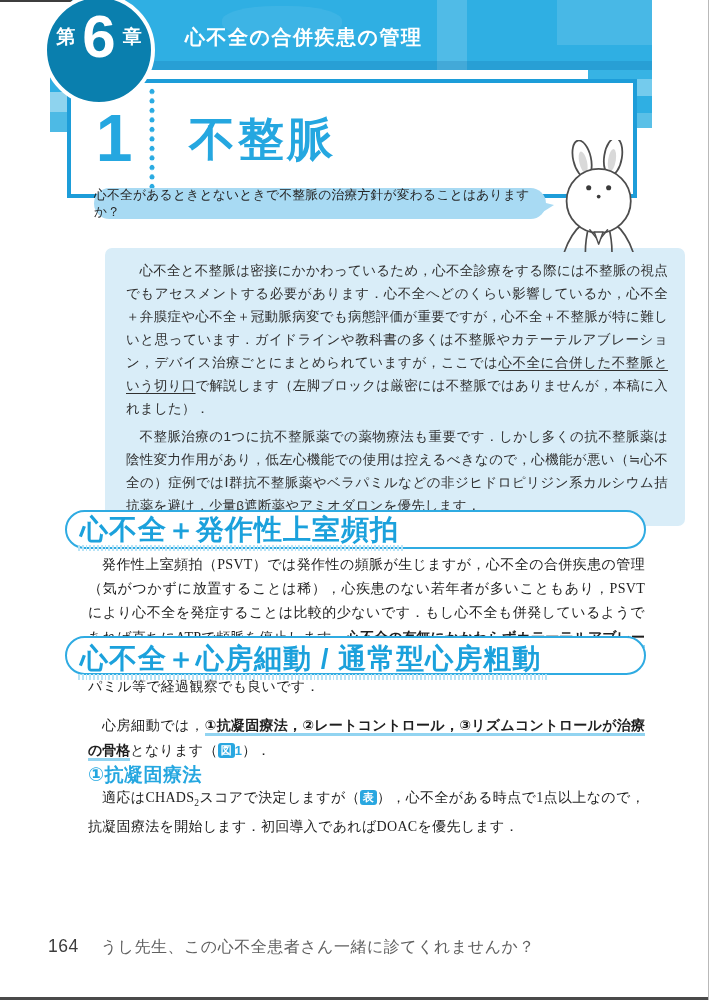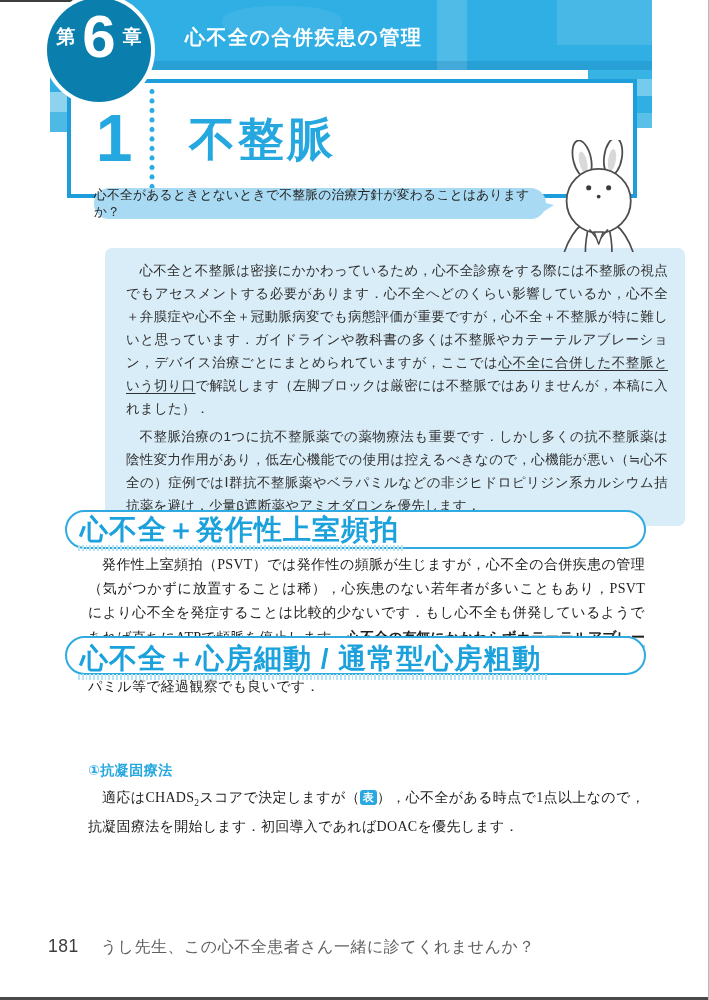--- a/index.html
+++ b/index.html
@@ -72,21 +72,21 @@
 
   
   .bp{position:absolute;left:88px;width:557px;margin:0;
     font-family:"Liberation Serif","DejaVu Serif",serif;font-size:14px;line-height:24px;
     color:#1e1e1e;text-indent:1em;text-align:justify;letter-spacing:0.3px;z-index:2;}
   #p-sec1{top:553px;}
   #p-sec2{top:713px;}
   #p-sub1{top:786px;}
   .bold-ul{font-family:"Liberation Sans","DejaVu Sans",sans-serif;font-weight:700;
     border-bottom:3px solid #92d4f1;letter-spacing:0;}
-  .sub-h{position:absolute;left:88px;top:762px;margin:0;font-size:14px;font-weight:800;color:#25a7e0;letter-spacing:0.5px;z-index:2;}
+  .sub-h{position:absolute;left:88px;top:762px;margin:0;font-size:19px;font-weight:800;color:#25a7e0;letter-spacing:0.5px;z-index:2;}
 
   .ref-badge{display:inline-block;min-width:15px;height:15px;line-height:15px;background:#29a7e0;color:#fff;
     font-family:"Liberation Sans","DejaVu Sans",sans-serif;font-size:11px;font-weight:700;text-align:center;
     border-radius:3px;vertical-align:1px;padding:0 1px;text-indent:0;}
   .ref-num{color:#29a7e0;font-family:"Liberation Sans","DejaVu Sans",sans-serif;font-weight:700;font-size:13px;}
   .chads-sub{font-size:9.5px;}
 
   
   .footer{position:absolute;left:48px;top:936px;display:flex;align-items:baseline;gap:22px;z-index:2;}
   .pageno{font-size:17.5px;color:#3c3c3c;letter-spacing:0.5px;}
@@ -164,21 +164,22 @@
   </section>
 
   <div class="sec-box" id="sec1-header">
     <span class="t">心不全＋発作性上室頻拍</span>
   </div>
   <p class="bp" id="p-sec1"><span>発作性上室頻拍（PSVT）では発作性の頻脈が生じますが，心不全の合併疾患の管理（気がつかずに放置することは稀），心疾患のない若年者が多いこともあり，PSVTにより心不全を発症することは比較的少ないです．もし心不全も併発しているようであれば直ちにATPで頻脈を停止します．</span><span class="bold-ul">心不全の有無にかかわらずカテーテルアブレーションが第一選択</span><span>と考えて良いでしょう．心不全がなければ患者さんと相談し，ベラパミル等で経過観察でも良いです．</span></p>
 
   <div class="sec-box" id="sec2-header">
     <span class="t">心不全＋心房細動 / 通常型心房粗動</span>
   </div>
+  <p class="bp" id="p-sec2"><span>心房細動では，</span><span class="bold-ul">①抗凝固療法，②レートコントロール，③リズムコントロールが治療の骨格</span><span>となります（</span><span class="ref-badge">図</span><span class="ref-num">1</span><span>）．</span></p>
 
   <h3 class="sub-h">①抗凝固療法</h3>
   <p class="bp" id="p-sub1"><span>適応はCHADS</span><sub class="chads-sub">2</sub><span>スコアで決定しますが（</span><span class="ref-badge">表</span><span>），心不全がある時点で1点以上なので，抗凝固療法を開始します．初回導入であればDOACを優先します．</span></p>
 
   <div class="footer">
-    <span class="pageno">181</span>
+    <span class="pageno">164</span>
     <span class="booktitle">うし先生、この心不全患者さん一緒に診てくれませんか？</span>
   </div>
 </div>
 
 </body></html>

